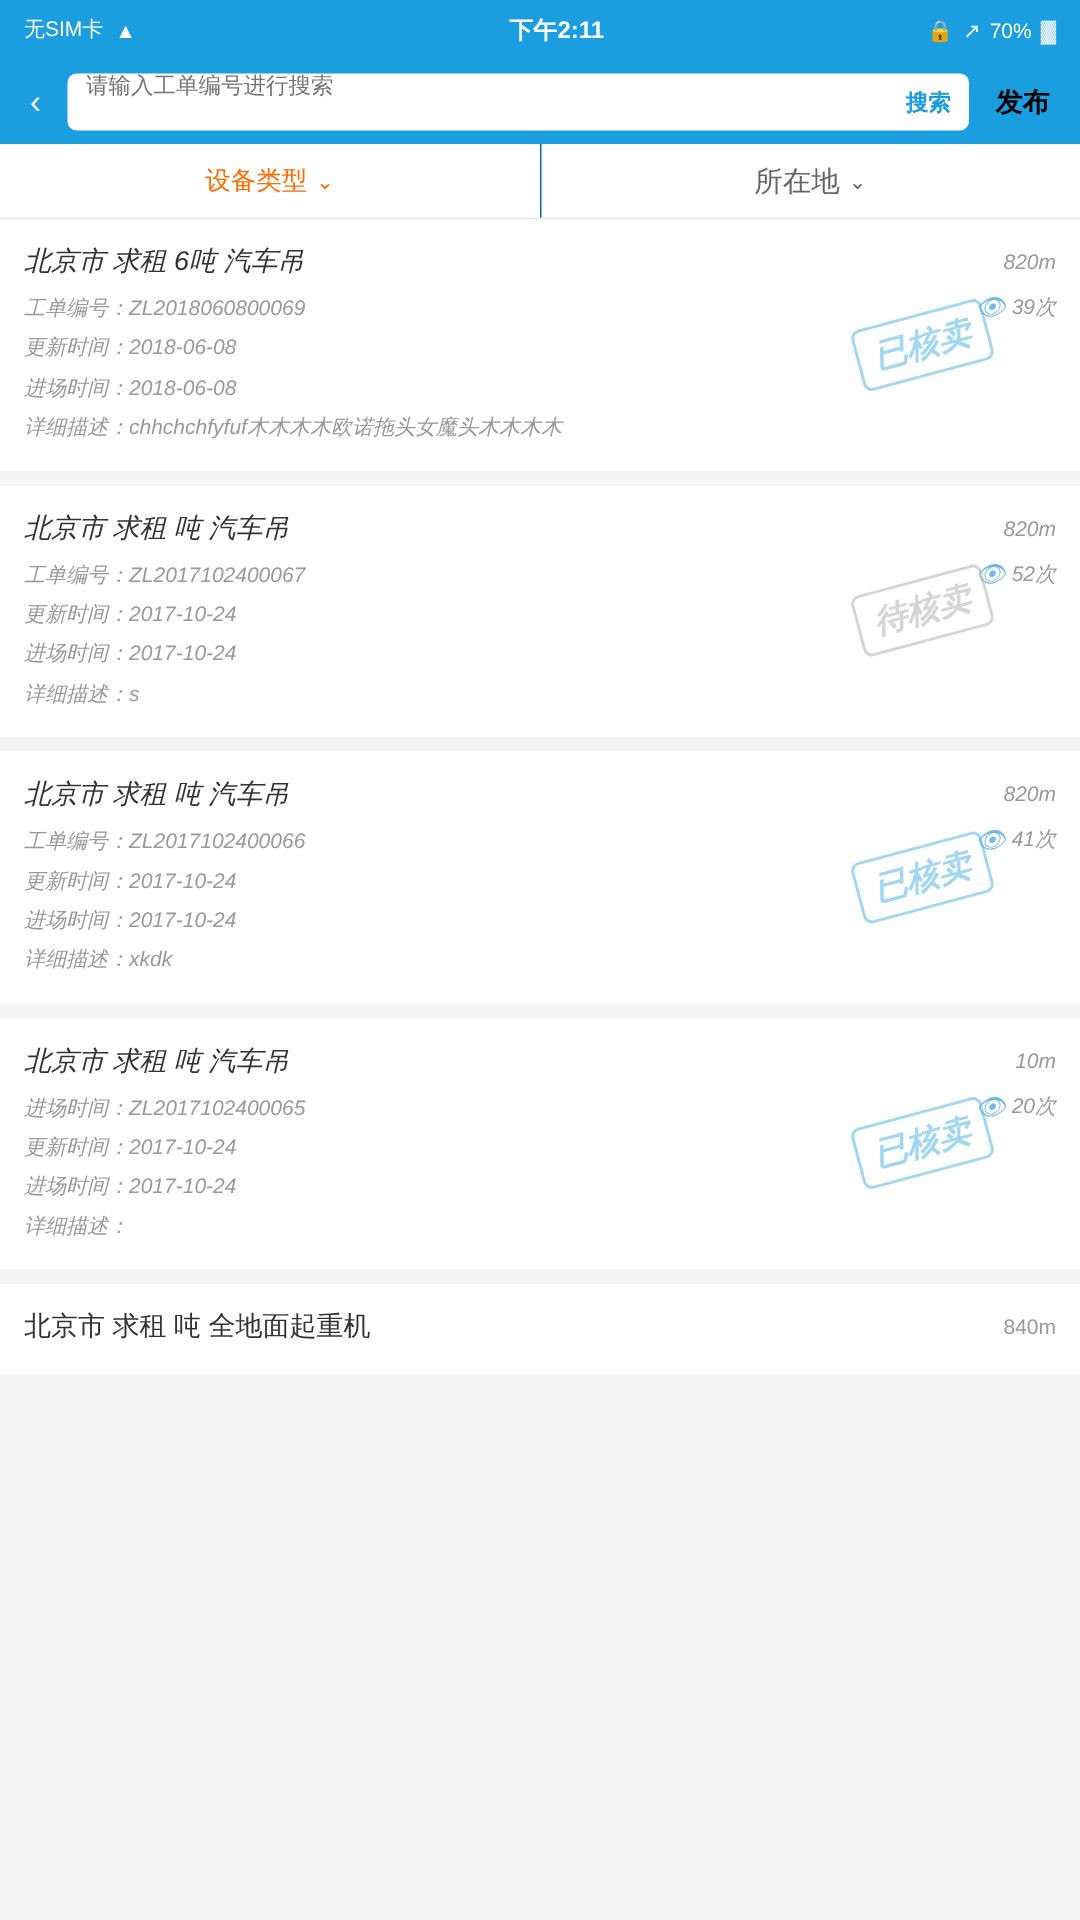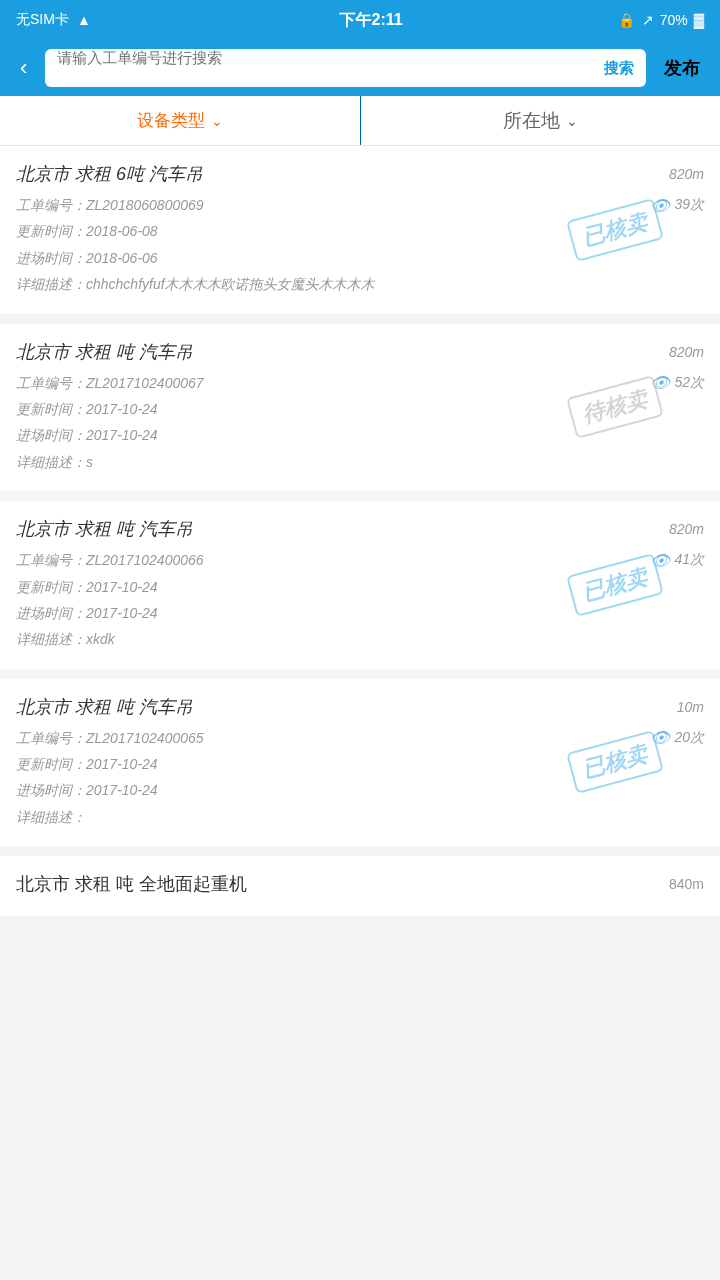--- a/index.html
+++ b/index.html
@@ -243,21 +243,21 @@
         <span class="item-detail">工单编号：ZL2018060800069</span>
         <span class="item-views">
           <span class="eye-icon">👁</span>
           39次
         </span>
       </div>
       <div class="item-detail-row">
         <span class="item-detail">更新时间：2018-06-08</span>
       </div>
       <div class="item-detail-row">
-        <span class="item-detail">进场时间：2018-06-06</span>
+        <span class="item-detail">进场时间：2018-06-08</span>
       </div>
       <div class="item-detail-row">
         <span class="item-detail">详细描述：chhchchfyfuf木木木木欧诺拖头女魔头木木木木</span>
       </div>
       <div class="stamp stamp-sold">已核卖</div>
     </div>
     <div class="list-item">
       <div class="item-title-row">
         <span class="item-title">北京市 求租 吨 汽车吊</span>
         <span class="item-distance">820m</span>
@@ -302,21 +302,21 @@
         <span class="item-detail">详细描述：xkdk</span>
       </div>
       <div class="stamp stamp-sold">已核卖</div>
     </div>
     <div class="list-item">
       <div class="item-title-row">
         <span class="item-title">北京市 求租 吨 汽车吊</span>
         <span class="item-distance">10m</span>
       </div>
       <div class="item-detail-row">
-        <span class="item-detail">工单编号：ZL2017102400065</span>
+        <span class="item-detail">进场时间：ZL2017102400065</span>
         <span class="item-views">
           <span class="eye-icon">👁</span>
           20次
         </span>
       </div>
       <div class="item-detail-row">
         <span class="item-detail">更新时间：2017-10-24</span>
       </div>
       <div class="item-detail-row">
         <span class="item-detail">进场时间：2017-10-24</span>

